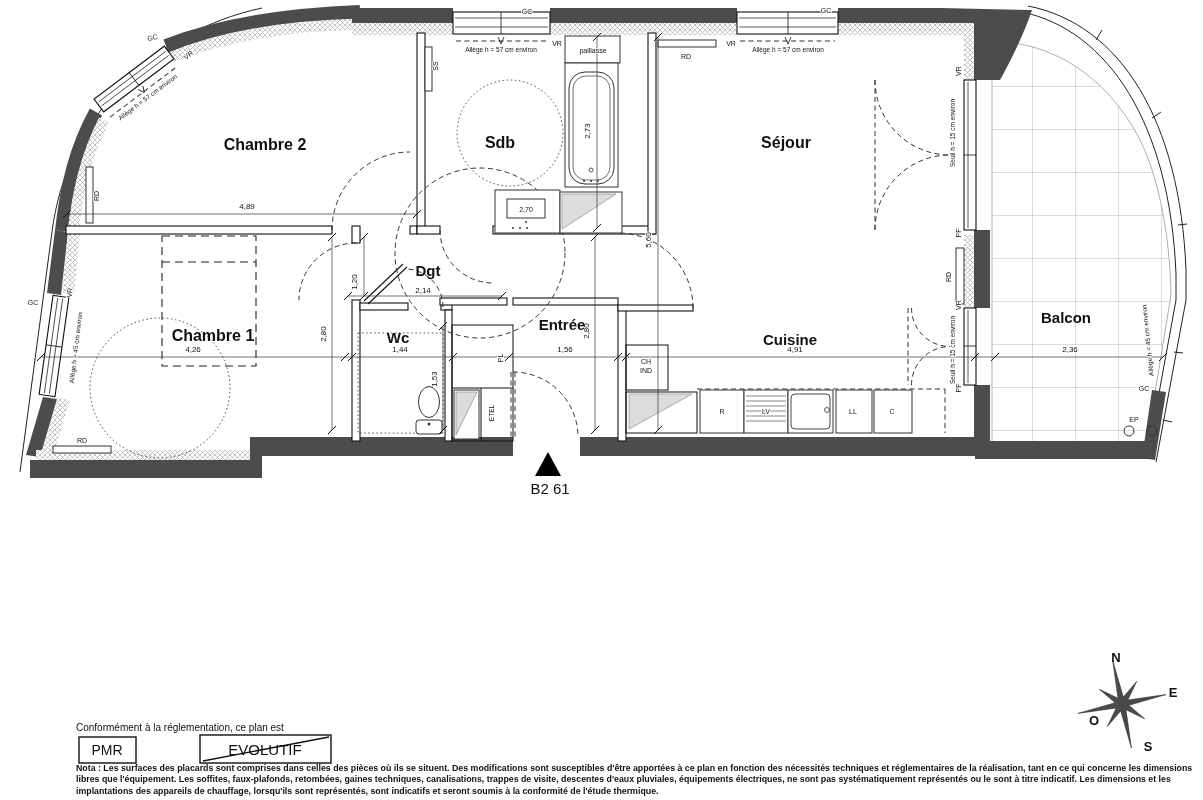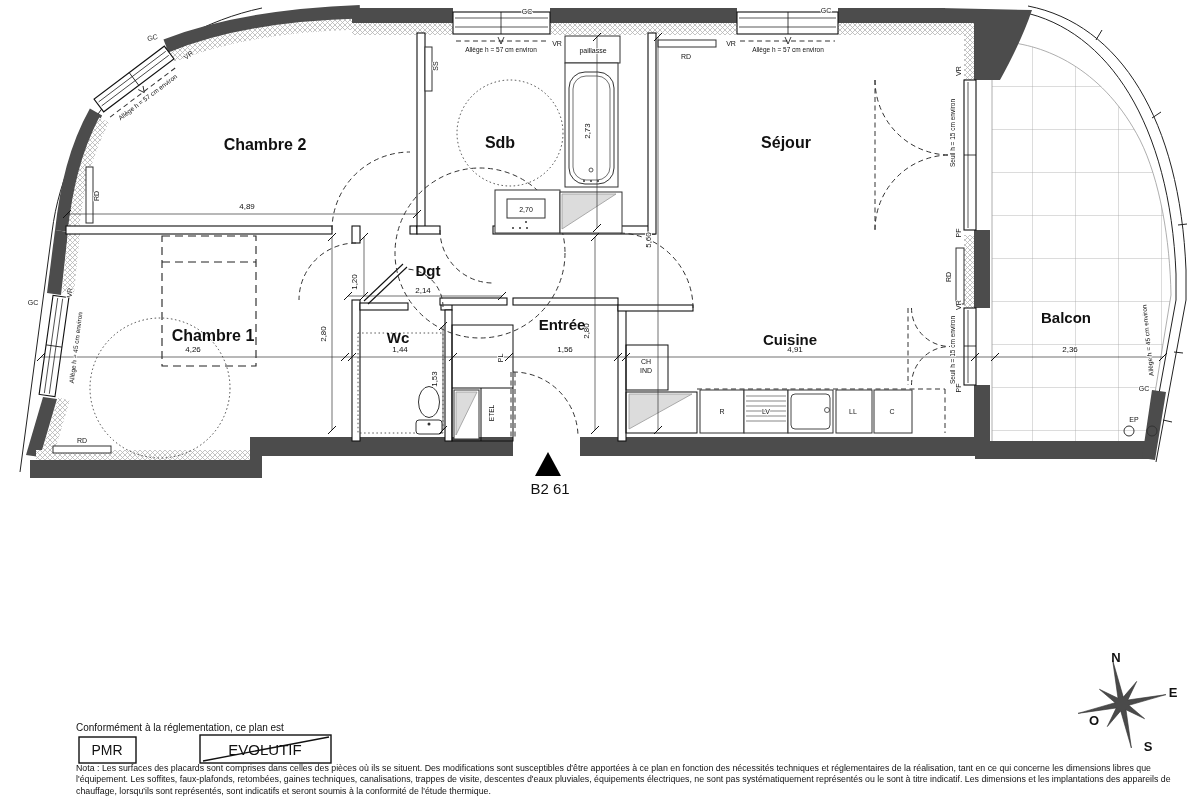--- a/index.html
+++ b/index.html
@@ -17,21 +17,21 @@
   .iw{fill:#fff;stroke:#111;stroke-width:1.1;}
   .ol{fill:none;stroke:#111;stroke-width:1;}
   .thin{fill:none;stroke:#222;stroke-width:1;}
   .fix{fill:#fff;stroke:#333;stroke-width:1;}
   .dash{fill:none;stroke:#333;stroke-width:1;stroke-dasharray:5 3.5;}
   .dotc{fill:none;stroke:#444;stroke-width:1;stroke-dasharray:1.5 2.6;}
   .diml{stroke:#333;stroke-width:.7;}
   .tk{stroke:#111;stroke-width:1;}
   .tri{fill:#dcdcdc;stroke:#999;stroke-width:.8;}
   #nota{position:absolute;left:76px;top:763px;width:1118px;font-size:8.8px;
-        font-weight:normal;color:#111;line-height:11.4px;}
+        font-weight:bold;color:#111;line-height:11.4px;}
   .lgbox{fill:none;stroke:#111;stroke-width:1.4;}
   .lgtext{font-size:14px;text-anchor:middle;}
   .intro{font-size:10px;}
   .compass-letter{font-size:13px;font-weight:bold;text-anchor:middle;}
 </style>
 </head>
 <body>
 
 <div id="stage">
 <svg width="1203" height="800" viewBox="0 0 1203 800">

